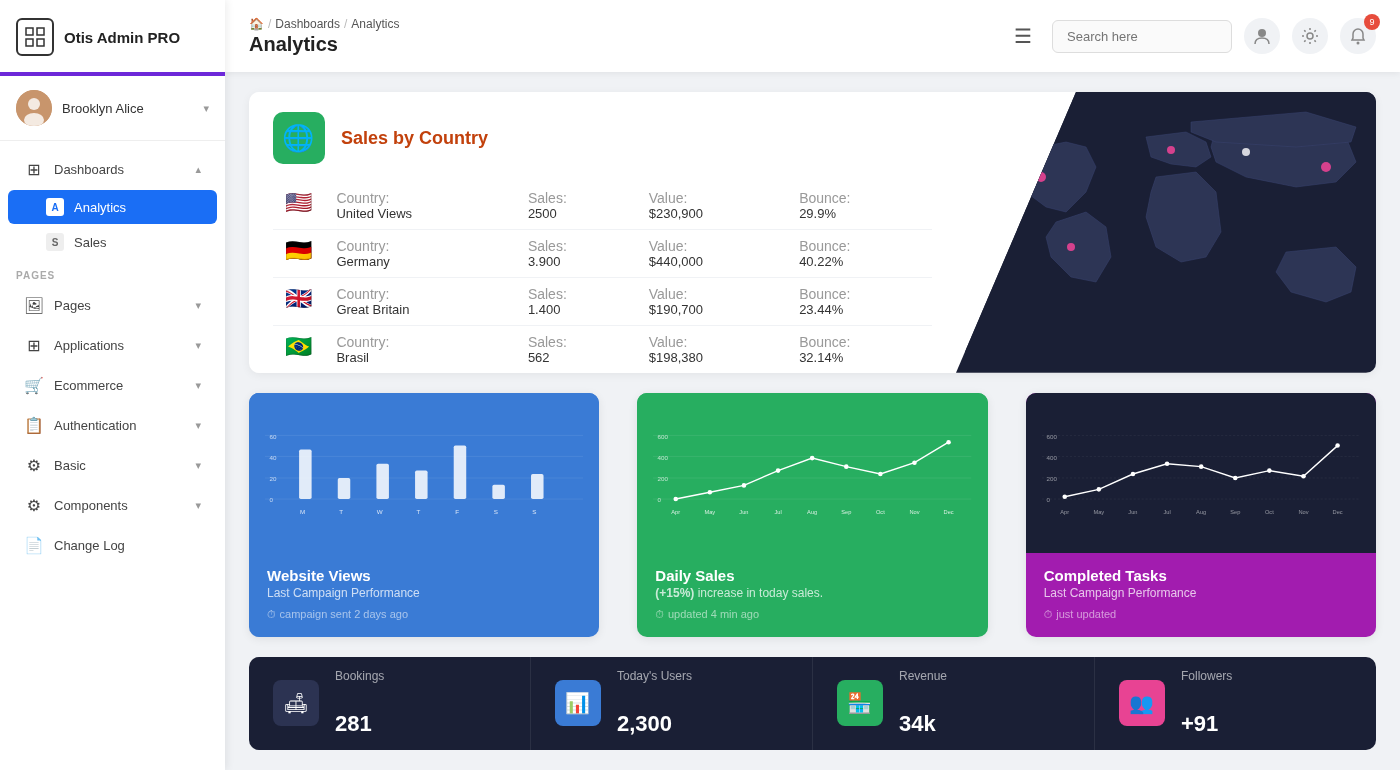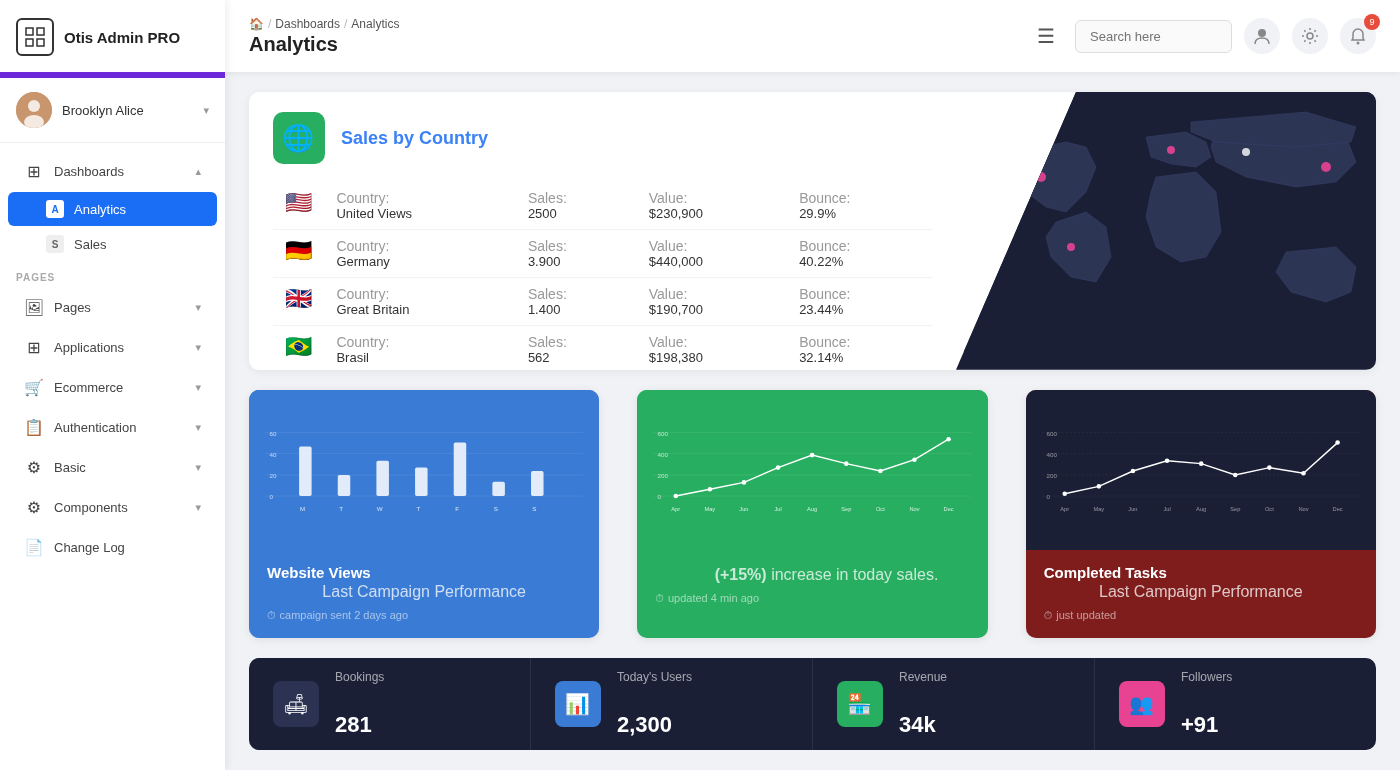--- a/index.html
+++ b/index.html
@@ -4,21 +4,21 @@
   <style>
     * { margin: 0; padding: 0; box-sizing: border-box; }
     body { font-family: 'Segoe UI', Arial, sans-serif; background: #f0f2f5; display: flex; width: 1400px; height: 770px; overflow: hidden; }
 
     
     #sidebar {
       width: 225px; min-width: 225px; background: #fff; height: 770px; display: flex; flex-direction: column;
       box-shadow: 2px 0 8px rgba(0,0,0,0.07); z-index: 10;
     }
     .sidebar-logo {
-      display: flex; align-items: center; gap: 10px; padding: 18px 16px 16px 16px; border-bottom: 6px solid #6d28d9;
+      display: flex; align-items: center; gap: 10px; padding: 18px 16px 16px 16px; border-bottom: 4px solid #6d28d9;
     }
     .logo-icon {
       width: 38px; height: 38px; border: 2px solid #333; border-radius: 6px;
       display: flex; align-items: center; justify-content: center; font-size: 18px;
     }
     .logo-title { font-size: 15px; font-weight: 700; color: #222; }
 
     .sidebar-user {
       display: flex; align-items: center; gap: 10px; padding: 14px 16px; border-bottom: 1px solid #eee; justify-content: center;
     }
@@ -54,21 +54,21 @@
     }
     .topbar-left { flex: 1; }
     .breadcrumb { font-size: 12px; color: #999; display: flex; align-items: center; gap: 4px; }
     .breadcrumb-sep { color: #bbb; }
     .breadcrumb-current { color: #555; }
     .page-title { font-size: 20px; font-weight: 700; color: #222; margin-top: 2px; }
     .topbar-menu-icon { font-size: 20px; color: #555; cursor: pointer; margin-right: 8px; }
 
     .search-box {
       border: 1px solid #ddd; border-radius: 6px; padding: 8px 14px; font-size: 13px;
-      color: #999; width: 157px; background: #fafafa;
+      color: #999; width: 180px; background: #fafafa;
     }
     .topbar-icon {
       width: 36px; height: 36px; border-radius: 50%; background: #f0f2f5;
       display: flex; align-items: center; justify-content: center; cursor: pointer; font-size: 16px; color: #555;
       position: relative;
     }
     .badge-red {
       position: absolute; top: -4px; right: -4px; background: #e74c3c; color: #fff;
       font-size: 9px; width: 16px; height: 16px; border-radius: 50%; display: flex; align-items: center; justify-content: center;
     }
@@ -80,21 +80,21 @@
     .sales-card {
       background: #fff; border-radius: 10px; box-shadow: 0 2px 10px rgba(0,0,0,0.06);
       overflow: hidden; display: flex; position: relative; min-height: 260px;
     }
     .sales-left { flex: 1; padding: 20px 24px; z-index: 2; position: relative; }
     .sales-header { display: flex; align-items: center; gap: 16px; margin-bottom: 18px; }
     .sales-globe-icon {
       width: 52px; height: 52px; background: #27ae60; border-radius: 10px;
       display: flex; align-items: center; justify-content: center; font-size: 26px; color: #fff;
     }
-    .sales-title { font-size: 18px; font-weight: 700; color: #3b82f6; }
+    .sales-title { font-size: 18px; font-weight: 700; color: #c2410c; }
 
     .sales-table { width: 100%; border-collapse: collapse; }
     .sales-table tr { border-bottom: 1px solid #f0f2f5; }
     .sales-table tr:last-child { border-bottom: none; }
     .sales-table td { padding: 8px 12px; vertical-align: top; }
     .flag-cell { width: 36px; }
     .flag { font-size: 22px; }
     .col-label { font-size: 14px; color: #999; }
     .col-value { font-size: 13px; color: #333; font-weight: 500; }
 
@@ -106,26 +106,26 @@
     }
 
     
     .cards-row { display: flex; gap: 38px; }
     .chart-card {
       flex: 1; border-radius: 10px; box-shadow: 0 2px 10px rgba(0,0,0,0.08);
       overflow: hidden; display: flex; flex-direction: column;
     }
     .chart-card.blue { background: #3a7bd5; }
     .chart-card.green { background: #27ae60; }
-    .chart-card.dark { background: #7f1d1d; }
+    .chart-card.dark { background: #a21caf; }
 
     .chart-area { height: 160px; padding: 10px 16px 0 16px; position: relative; }
     .chart-info { padding: 14px 18px 16px 18px; }
     .chart-title { font-size: 15px; font-weight: 700; color: #fff; }
-    .chart-subtitle { font-size: 16px; color: rgba(255,255,255,0.75); margin-top: 2px; text-align: center; }
+    .chart-subtitle { font-size: 12px; color: rgba(255,255,255,0.75); margin-top: 2px; }
     .chart-meta { font-size: 11px; color: rgba(255,255,255,0.55); margin-top: 8px; display: flex; align-items: center; gap: 4px; }
 
     
     .stats-row {
       display: flex; gap: 0; background: #1a1f35; border-radius: 10px;
       overflow: hidden; margin-bottom: 0;
     }
     .stat-item {
       flex: 1; display: flex; align-items: center; gap: 16px; padding: 16px 24px;
       border-right: 1px solid rgba(255,255,255,0.08);
@@ -458,22 +458,23 @@
             <text x="160" y="138" fill="rgba(255,255,255,0.8)" font-size="10" text-anchor="middle">Jun</text>
             <text x="220" y="138" fill="rgba(255,255,255,0.8)" font-size="10" text-anchor="middle">Jul</text>
             <text x="280" y="138" fill="rgba(255,255,255,0.8)" font-size="10" text-anchor="middle">Aug</text>
             <text x="340" y="138" fill="rgba(255,255,255,0.8)" font-size="10" text-anchor="middle">Sep</text>
             <text x="400" y="138" fill="rgba(255,255,255,0.8)" font-size="10" text-anchor="middle">Oct</text>
             <text x="460" y="138" fill="rgba(255,255,255,0.8)" font-size="10" text-anchor="middle">Nov</text>
             <text x="520" y="138" fill="rgba(255,255,255,0.8)" font-size="10" text-anchor="middle">Dec</text>
           </svg>
         </div>
         <div class="chart-info">
+          <div class="chart-title">Daily Sales</div>
           <div class="chart-subtitle">
-            <span style="font-weight:700;margin-left:28px;">(+15%)</span>
+            <span style="font-weight:700;">(+15%)</span>
             <span> increase in today sales.</span>
           </div>
           <div class="chart-meta">
             <span>⏱</span>
             <span>updated 4 min ago</span>
           </div>
         </div>
       </div>
 
       <div class="chart-card dark">

